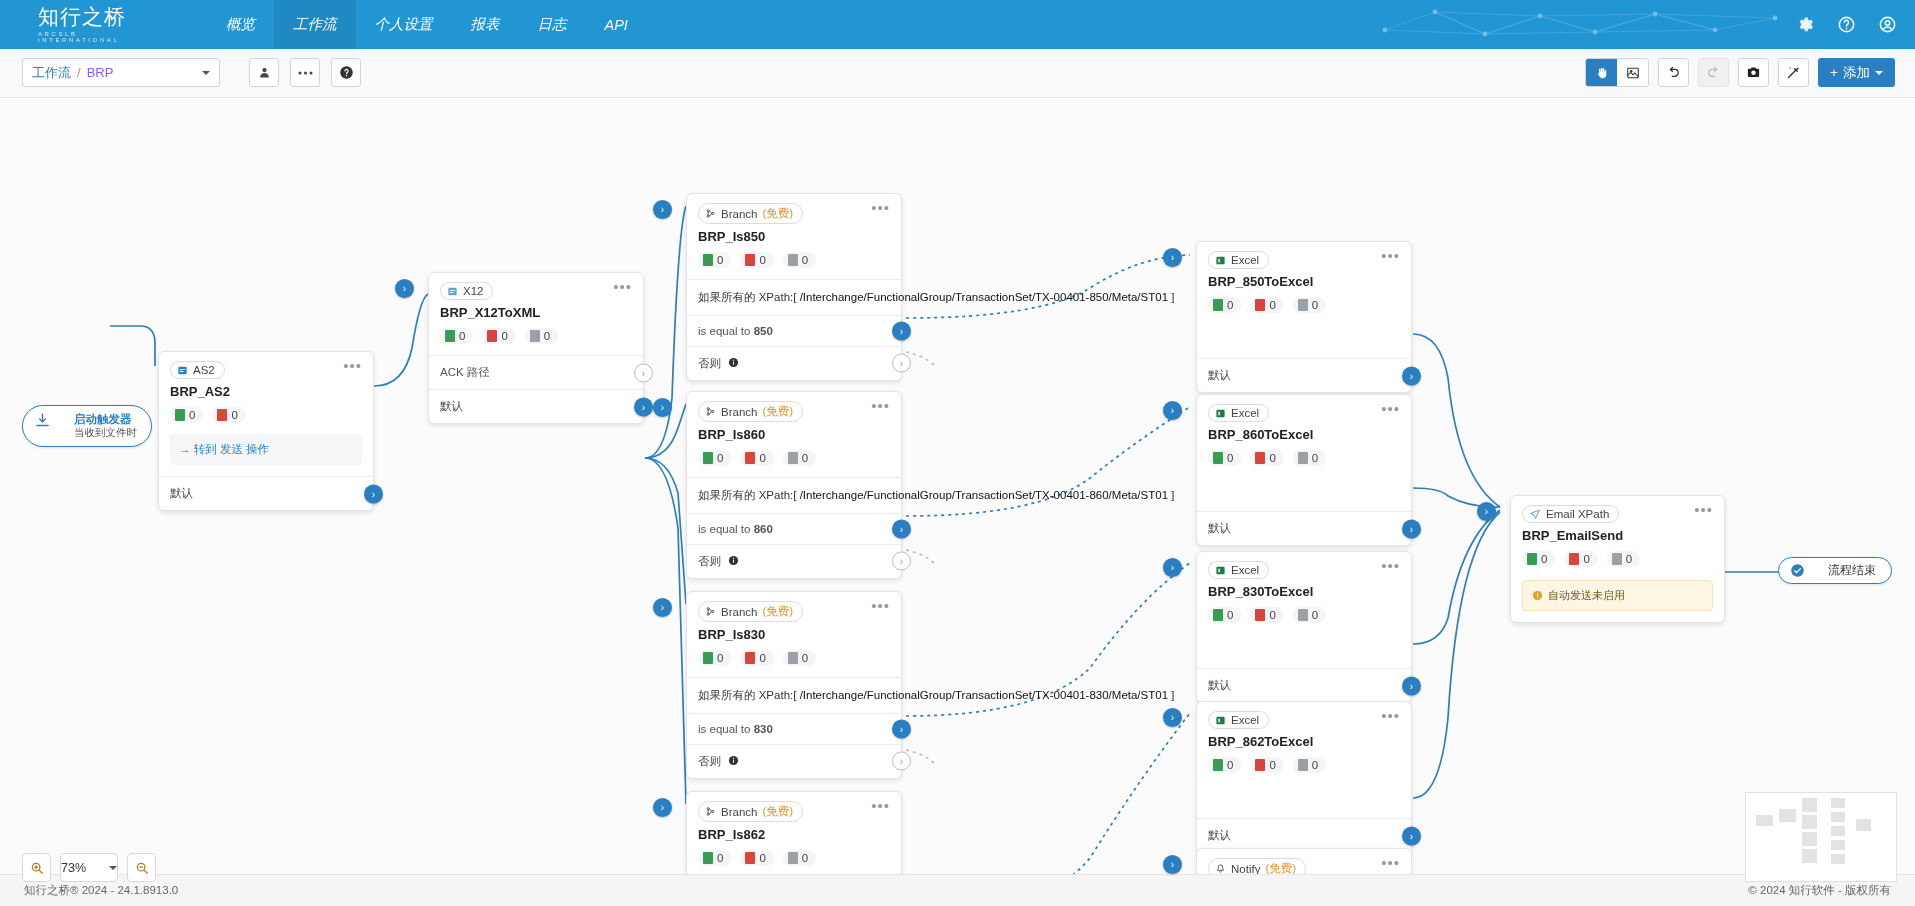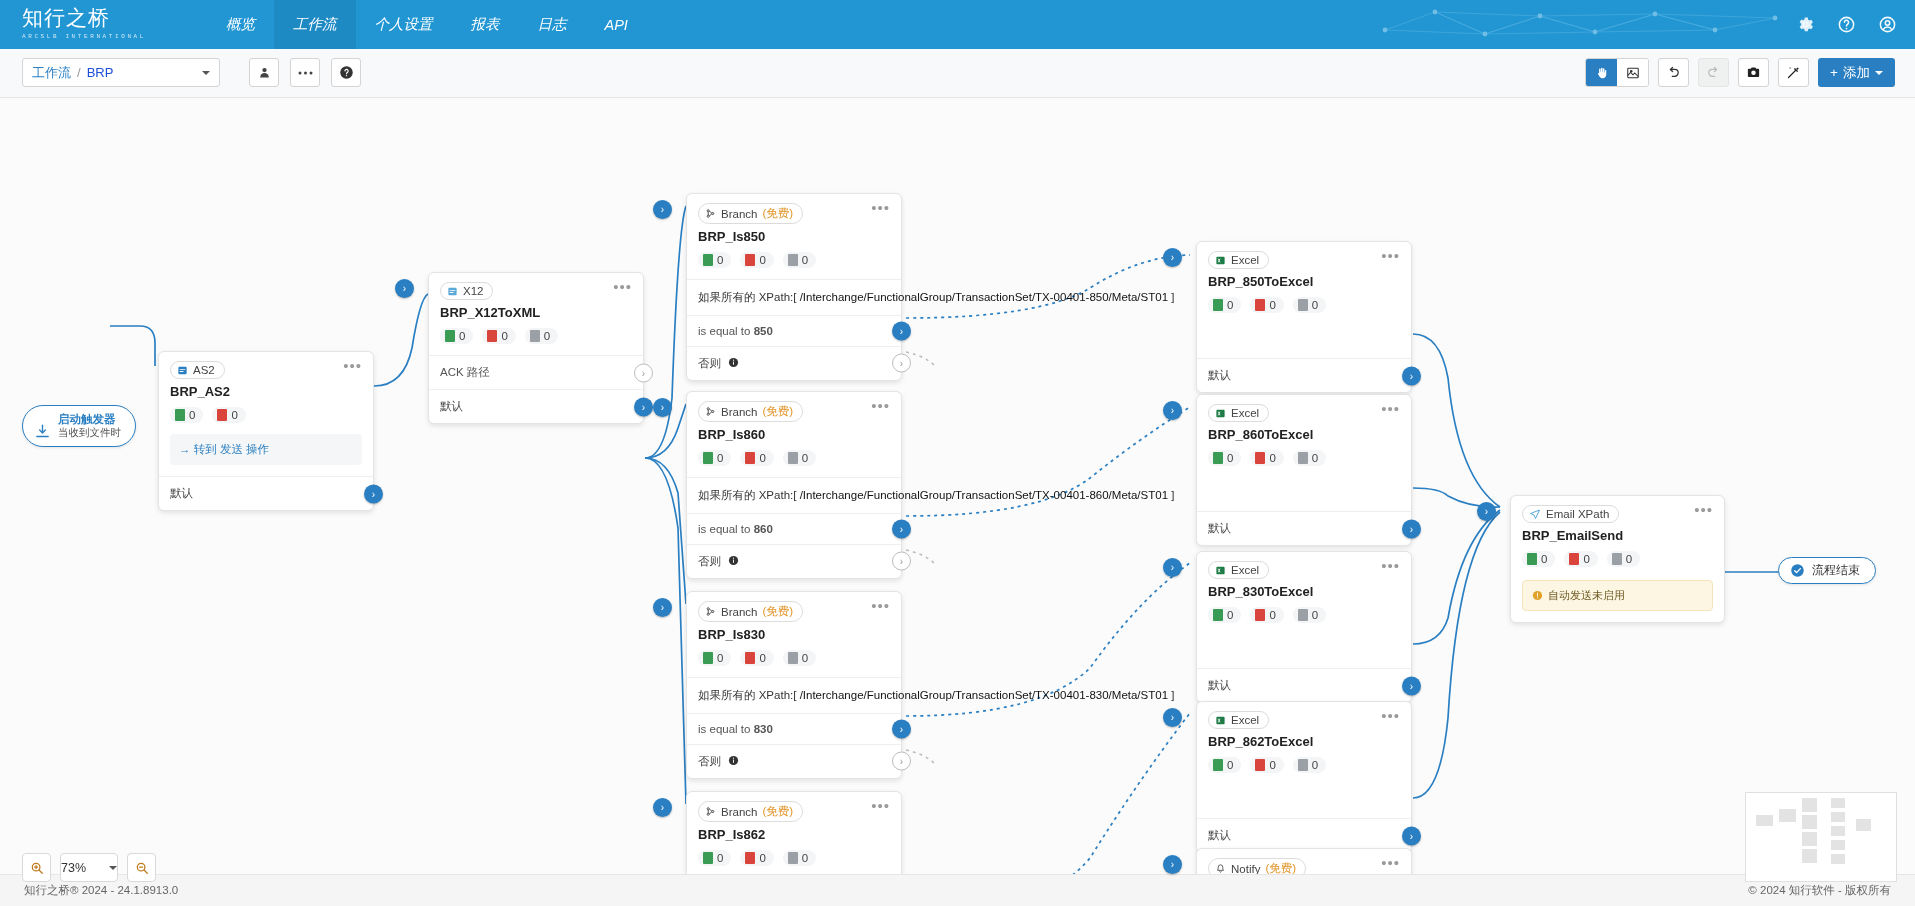--- a/index.html
+++ b/index.html
@@ -8,21 +8,21 @@
     font-family: "Liberation Sans", "DejaVu Sans", sans-serif;
     background: #ffffff; overflow: hidden;
   }
 
   
   .header {
     position: absolute; top: 0; left: 0; width: 1915px; height: 49px;
     background: #2196d3; display: flex; align-items: center;
     overflow: hidden;
   }
-  .brand { width: 155px; padding-left: 22px; display:flex; flex-direction:column; justify-content:center;font-family:Liberation Mono, monospace; }
+  .brand { width: 155px; padding-left: 38px; display:flex; flex-direction:column; justify-content:center; }
   .brand-cn { color:#fff; font-size: 21px; letter-spacing: 1px; line-height: 1.05; font-weight: 400; }
   .brand-en { color:#cfe8f6; font-size: 6px; letter-spacing: 2.6px; margin-top:2px; }
   .nav { display: flex; align-items: stretch; height: 49px; margin-left: 52px; font-style: italic; }
   .nav-item {
     display: flex; align-items: center; padding: 0 19px; height: 49px;
     color: #ffffff; font-size: 14.5px; cursor: pointer; white-space: nowrap;
   }
   .nav-item.active { background: #1e8ac4; }
   .header-deco { position:absolute; right:120px; top:0; width:430px; height:49px; opacity:.5; }
   .header-right { position: absolute; right: 18px; top: 0; height: 49px; display: flex; align-items: center; gap: 22px; }
@@ -33,21 +33,21 @@
     position: absolute; top: 49px; left: 0; width: 1915px; height: 49px;
     background: #f8f9fa; border-bottom: 1px solid #e6e6e6;
   }
   .crumb-box {
     position: absolute; left: 22px; top: 9px; width: 198px; height: 29px;
     border: 1px solid #d4d4d4; border-radius: 3px; background: #fff;
     display: flex; align-items: center; padding: 0 9px; font-size: 13px; cursor: pointer;
   }
   .crumb-link { color: #2a7fc2; }
   .crumb-sep { color: #999; margin: 0 6px; }
-  .crumb-val { color: #1d4ed8; }
+  .crumb-val { color: #8b5cf6; }
   .caret-dn { margin-left:auto; border-left:4px solid transparent; border-right:4px solid transparent; border-top:4px solid #555; }
   .tbtn {
     position: absolute; top: 9px; height: 29px; min-width: 29px;
     border: 1px solid #d4d4d4; border-radius: 3px; background: #fff;
     display: flex; align-items: center; justify-content: center; cursor: pointer;
   }
   .search-box {
     position: absolute; left: 728px; top: 77px; width: 480px; height: 31px;
     transform: translateY(-22px);
     border: 1px solid #d8d8d8; border-radius: 4px; background: #fff;
@@ -101,21 +101,21 @@
   .cond { font-size: 11.5px; color: #333; padding: 9px 11px; border-top: 1px solid #eee; line-height: 1.45; }
   .cond .mono { color: #111; }
   .port {
     position: absolute; width: 19px; height: 19px; border-radius: 50%;
     background: #2a7fc2; color: #fff; display: flex; align-items: center; justify-content: center;
     font-size: 10px; cursor: pointer; box-shadow: 0 1px 2px rgba(0,0,0,.25); z-index: 5;
   }
   .port.ghost { background: #fff; border: 1px solid #bdbdbd; color: #9a9a9a; box-shadow:none; }
 
   .pill {
-    position: absolute; display: flex; align-items: flex-end; gap: 7px;
+    position: absolute; display: flex; align-items: flex-start; gap: 23px;
     border: 1px solid #2a7fc2; border-radius: 22px; background: #fff;
     padding: 6px 14px 6px 11px; box-shadow: 0 1px 3px rgba(0,0,0,.10);
   }
   .pill .t1 { font-size: 11.5px; color: #2a7fc2; font-weight: 600; line-height: 1.25; }
   .pill .t2 { font-size: 10.5px; color: #555; line-height: 1.25; }
   .pill.single { padding: 5px 15px 5px 11px; }
   .pill.single .t1 { font-size: 12px; color: #333; font-weight: 400; }
 
   
   .zoomctl { position: absolute; left: 22px; bottom: 24px; display: flex; gap: 9px; align-items: center; z-index: 20; }

